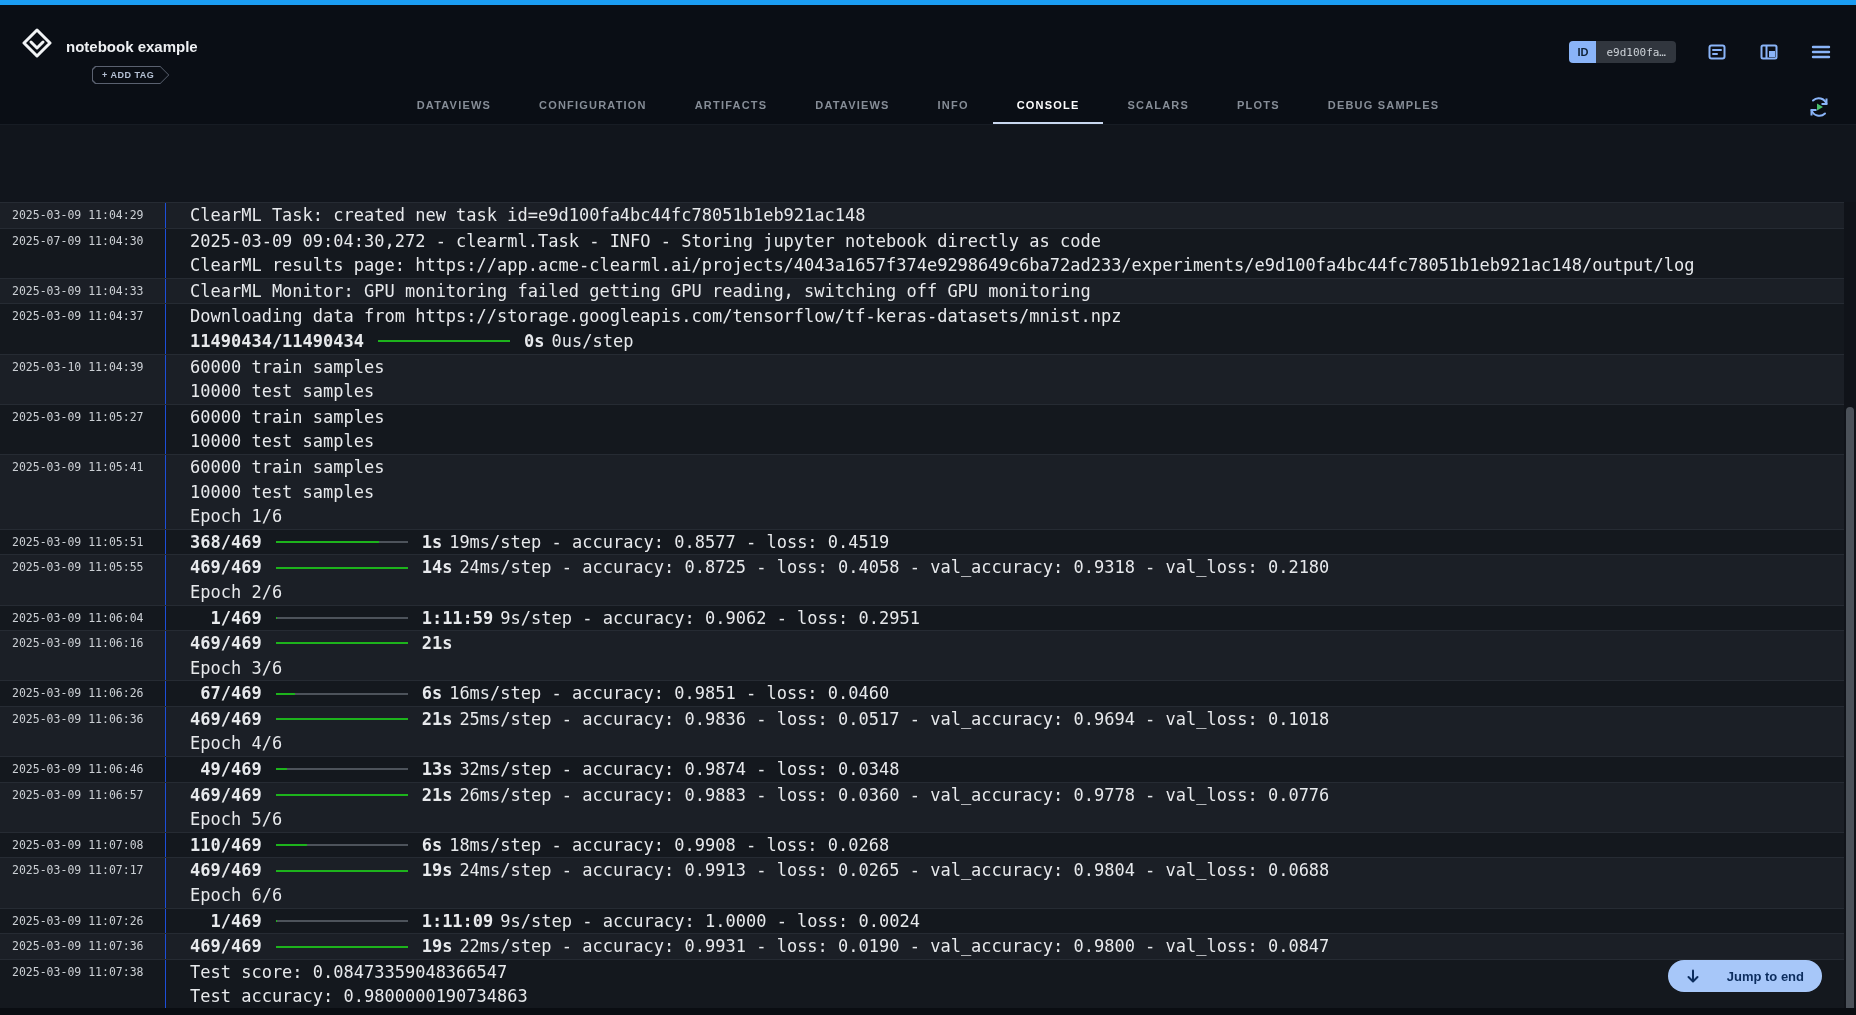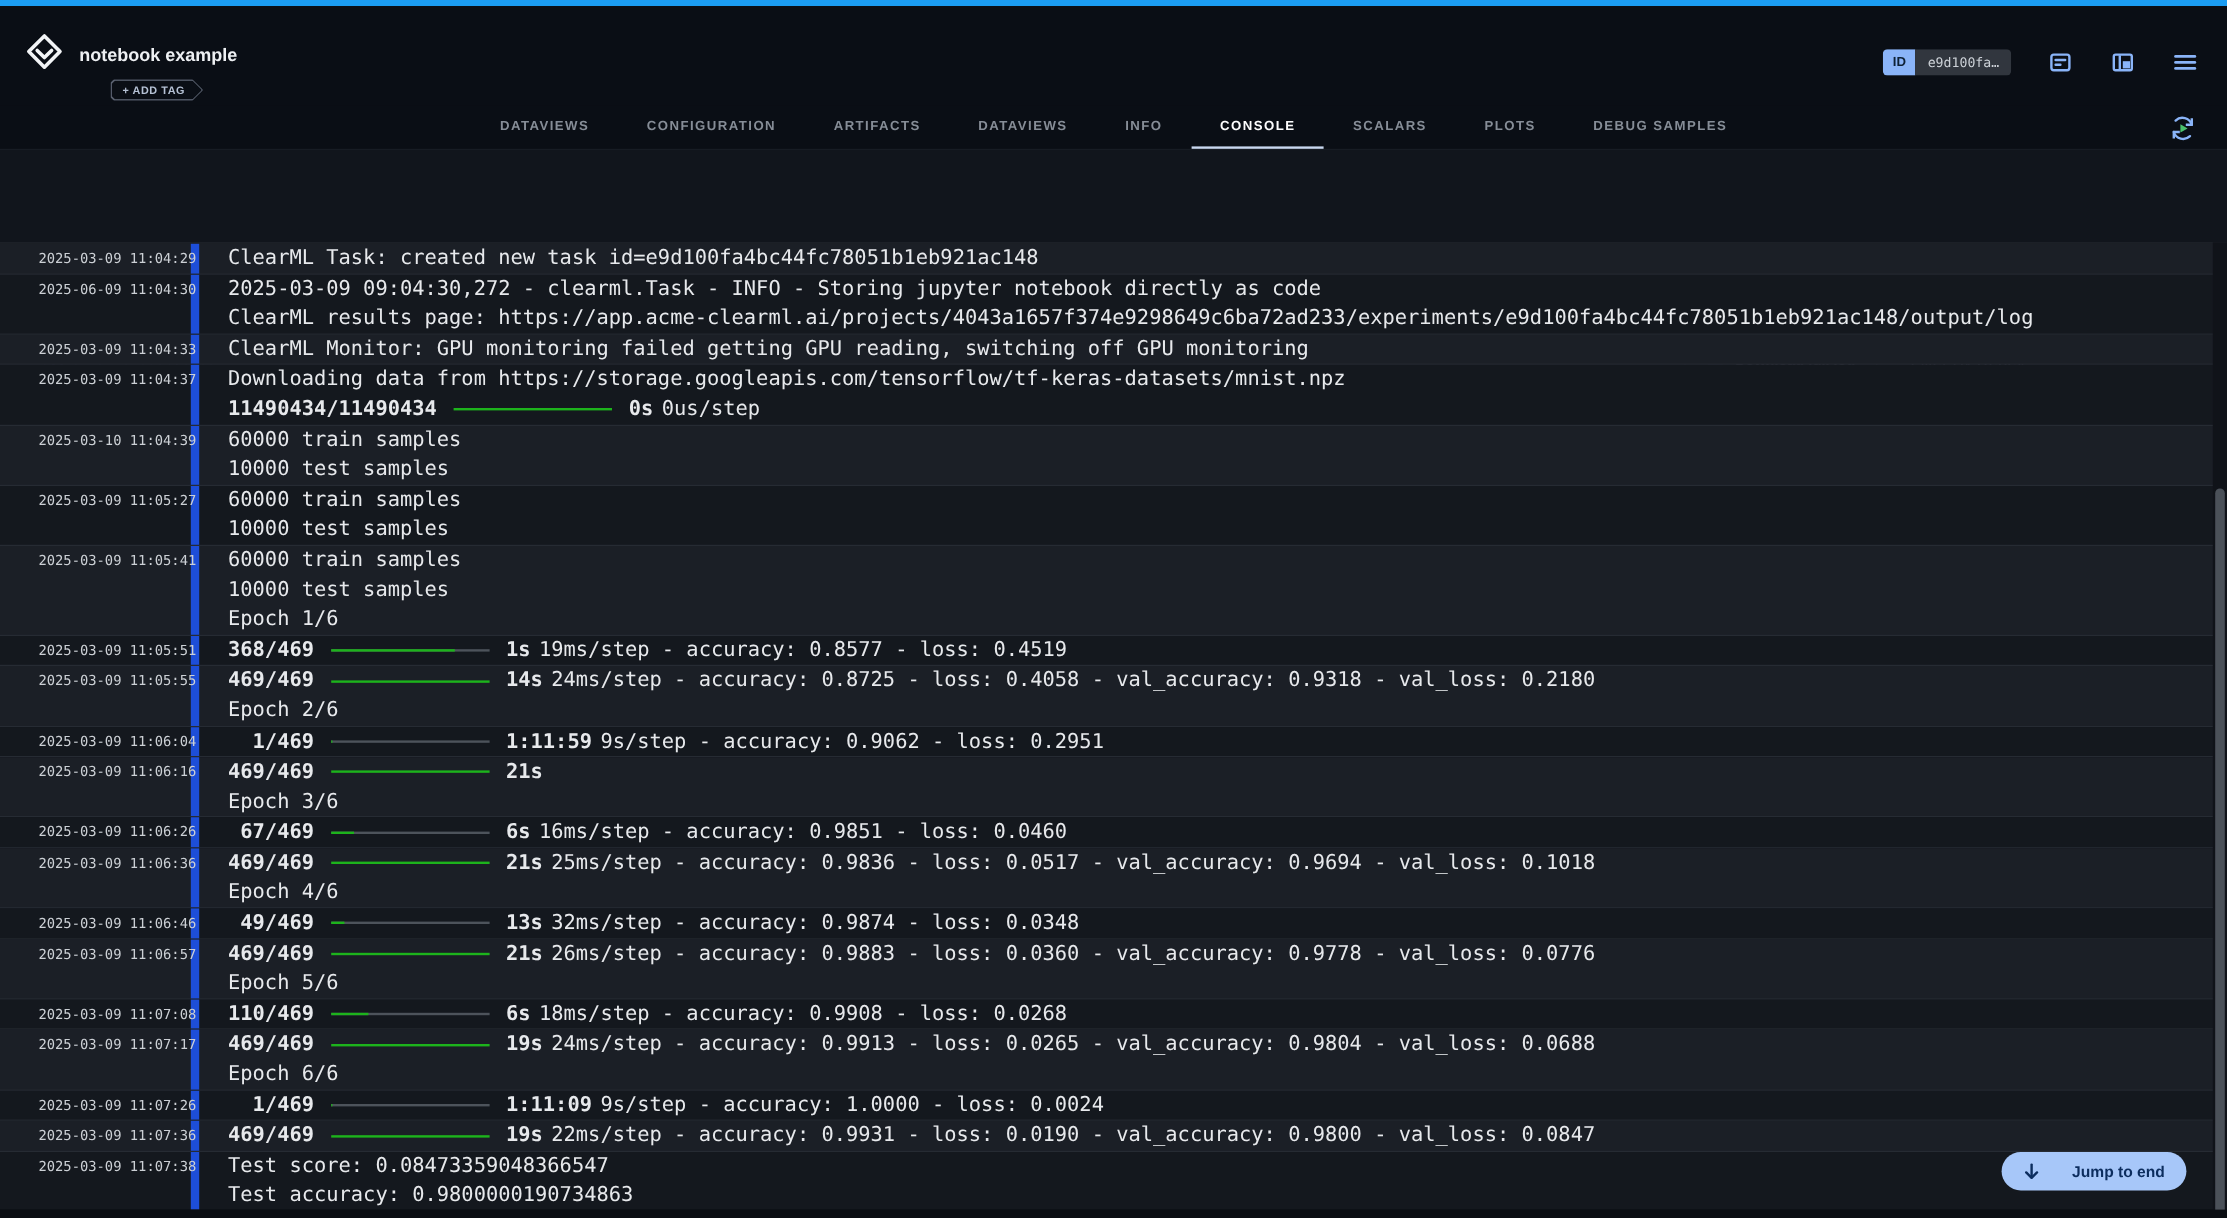--- a/index.html
+++ b/index.html
@@ -71,21 +71,21 @@
     color:#eceef1; font-size:14px; font-family:"Liberation Sans", sans-serif; outline:none;
   }
   .filter-input::placeholder { color:#e3e6ea; opacity:1; }
   
   .log { position:absolute; top:202px; left:0; width:100%; height:806px; overflow:hidden;
          border-top:1px solid #262b33; font-family:"DejaVu Sans Mono", monospace; }
   .log-group { display:flex; border-bottom:1px solid #262b33; }
   .log-group.g-light { background:#1b1f26; }
   .log-group.g-dark  { background:#14181e; }
   .ts {
-    width:166px; flex:none; padding-left:32px; border-right:7px solid #1d4ed8;
+    width:166px; flex:none; padding-left:12px; border-right:1px solid #1d4ed8;
     color:#ccd0d5; font-size:11.5px; line-height:24.6px; white-space:pre;
   }
   .msgs { flex:1; min-width:0; }
   .line {
     height:24.6px; line-height:24.6px; padding-left:24px; color:#e7e9ec;
     font-size:17px; white-space:pre; display:flex; align-items:center;
   }
   .pcount { font-weight:bold; white-space:pre; }
   .pbar {
     width:132px; height:2px; background:#4d535b; margin:0 14px; flex:none;
@@ -195,21 +195,21 @@
   </div>
 
   <div class="log">
       <div class="log-group g-light">
         <div class="ts">2025-03-09 11:04:29</div>
         <div class="msgs">
           <div class="line">ClearML Task: created new task id=e9d100fa4bc44fc78051b1eb921ac148</div>
         </div>
       </div>
       <div class="log-group g-dark">
-        <div class="ts">2025-06-09 11:04:30</div>
+        <div class="ts">2025-07-09 11:04:30</div>
         <div class="msgs">
           <div class="line">2025-03-09 09:04:30,272 - clearml.Task - INFO - Storing jupyter notebook directly as code</div>
           <div class="line">ClearML results page: https://app.acme-clearml.ai/projects/4043a1657f374e9298649c6ba72ad233/experiments/e9d100fa4bc44fc78051b1eb921ac148/output/log</div>
         </div>
       </div>
       <div class="log-group g-light">
         <div class="ts">2025-03-09 11:04:33</div>
         <div class="msgs">
           <div class="line">ClearML Monitor: GPU monitoring failed getting GPU reading, switching off GPU monitoring</div>
         </div>

